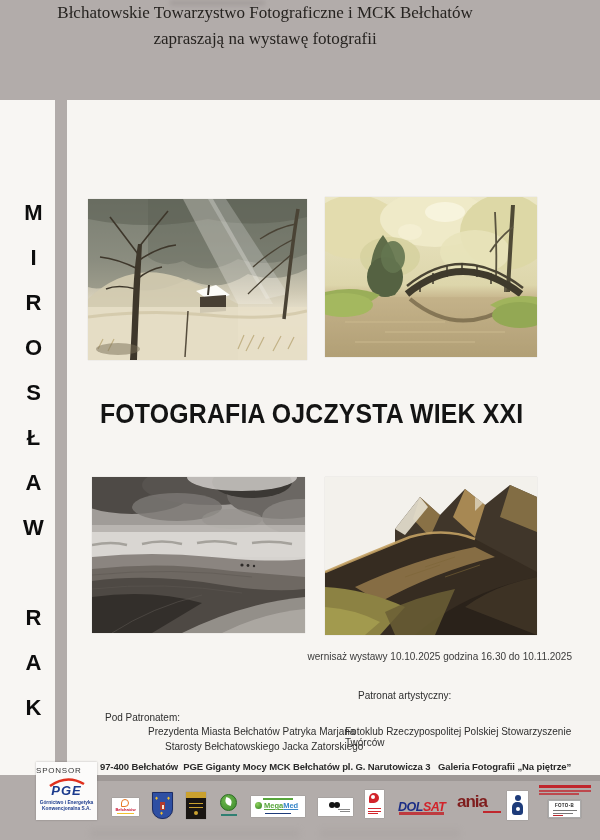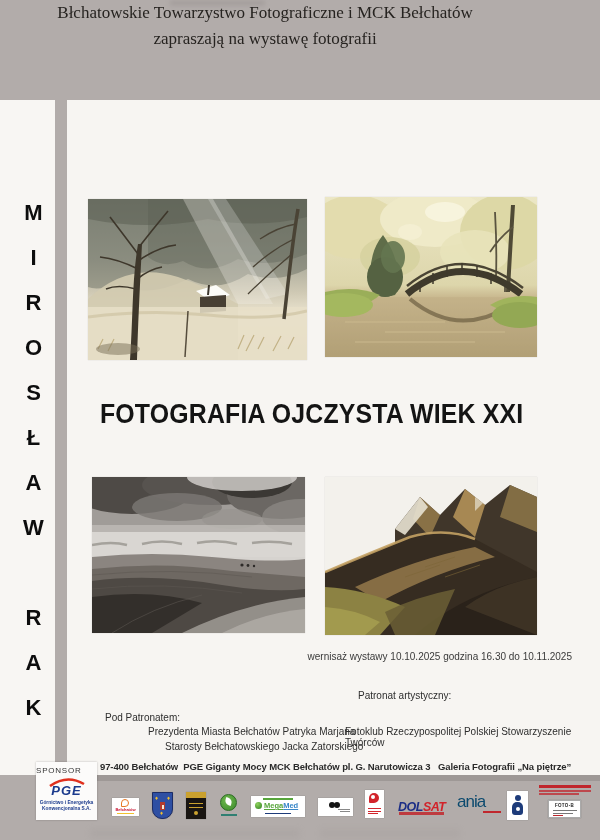--- a/index.html
+++ b/index.html
@@ -95,21 +95,21 @@
   #logo-redemblem{left:365px;top:790px;width:19px;height:28px;}
   #logo-redemblem .blob{position:absolute;left:4px;top:3px;width:10px;height:10px;background:#d2232a;border-radius:50% 50% 50% 10%;}
   #logo-redemblem .blob:after{content:"";position:absolute;left:2px;top:2px;width:4px;height:4px;background:#fff;border-radius:50%;}
   #logo-redemblem .rl{position:absolute;left:3px;width:13px;height:1px;background:#d2232a;}
   #logo-redemblem .rl1{bottom:9px;} #logo-redemblem .rl2{bottom:6.5px;} #logo-redemblem .rl3{bottom:4px;width:10px;}
   #logo-dolsat{position:absolute;left:398px;top:797px;width:48px;height:22px;}
   #logo-dolsat .row{font-size:12.5px;font-weight:900;font-style:italic;letter-spacing:-.5px;line-height:13px;}
   #logo-dolsat .dol{color:#1c2e86;} #logo-dolsat .sat{color:#d2232a;}
   #logo-dolsat .bar{position:absolute;left:1px;top:15px;width:45px;height:2.5px;background:#c0272d;opacity:.85;}
   #logo-ania{position:absolute;left:457px;top:793px;width:46px;height:24px;}
-  #logo-ania .txt{font-size:17px;font-weight:400;color:#0c4a6e;letter-spacing:-1px;line-height:18px;}
+  #logo-ania .txt{font-size:17px;font-weight:700;color:#7f1d1d;letter-spacing:-1px;line-height:18px;}
   #logo-ania .bar{position:absolute;right:2px;top:18px;width:18px;height:2px;background:#c0272d;}
   #logo-person{left:507px;top:791px;width:21px;height:29px;}
   #logo-person .head{position:absolute;left:7.5px;top:4px;width:6px;height:6px;border-radius:50%;background:#1d3b7a;}
   #logo-person .body{position:absolute;left:5px;top:11px;width:11px;height:13px;background:#1d3b7a;border-radius:5px 5px 3px 3px;}
   #logo-person .body:after{content:"";position:absolute;left:3.5px;top:5px;width:4px;height:4px;background:#fff;border-radius:50%;}
   #logo-redtext{position:absolute;left:539px;top:785px;width:54px;height:13px;}
   #logo-redtext .l1{position:absolute;left:0;top:0;width:52px;height:3px;background:#c0272d;}
   #logo-redtext .l2{position:absolute;left:0;top:5px;width:52px;height:1.5px;background:#c0272d;opacity:.75;}
   #logo-redtext .l3{position:absolute;left:0;top:8px;width:40px;height:1.5px;background:#c0272d;opacity:.75;}
   #logo-fotob{left:548px;top:800px;width:33px;height:18px;border:1px solid #aaa;box-sizing:border-box;}

